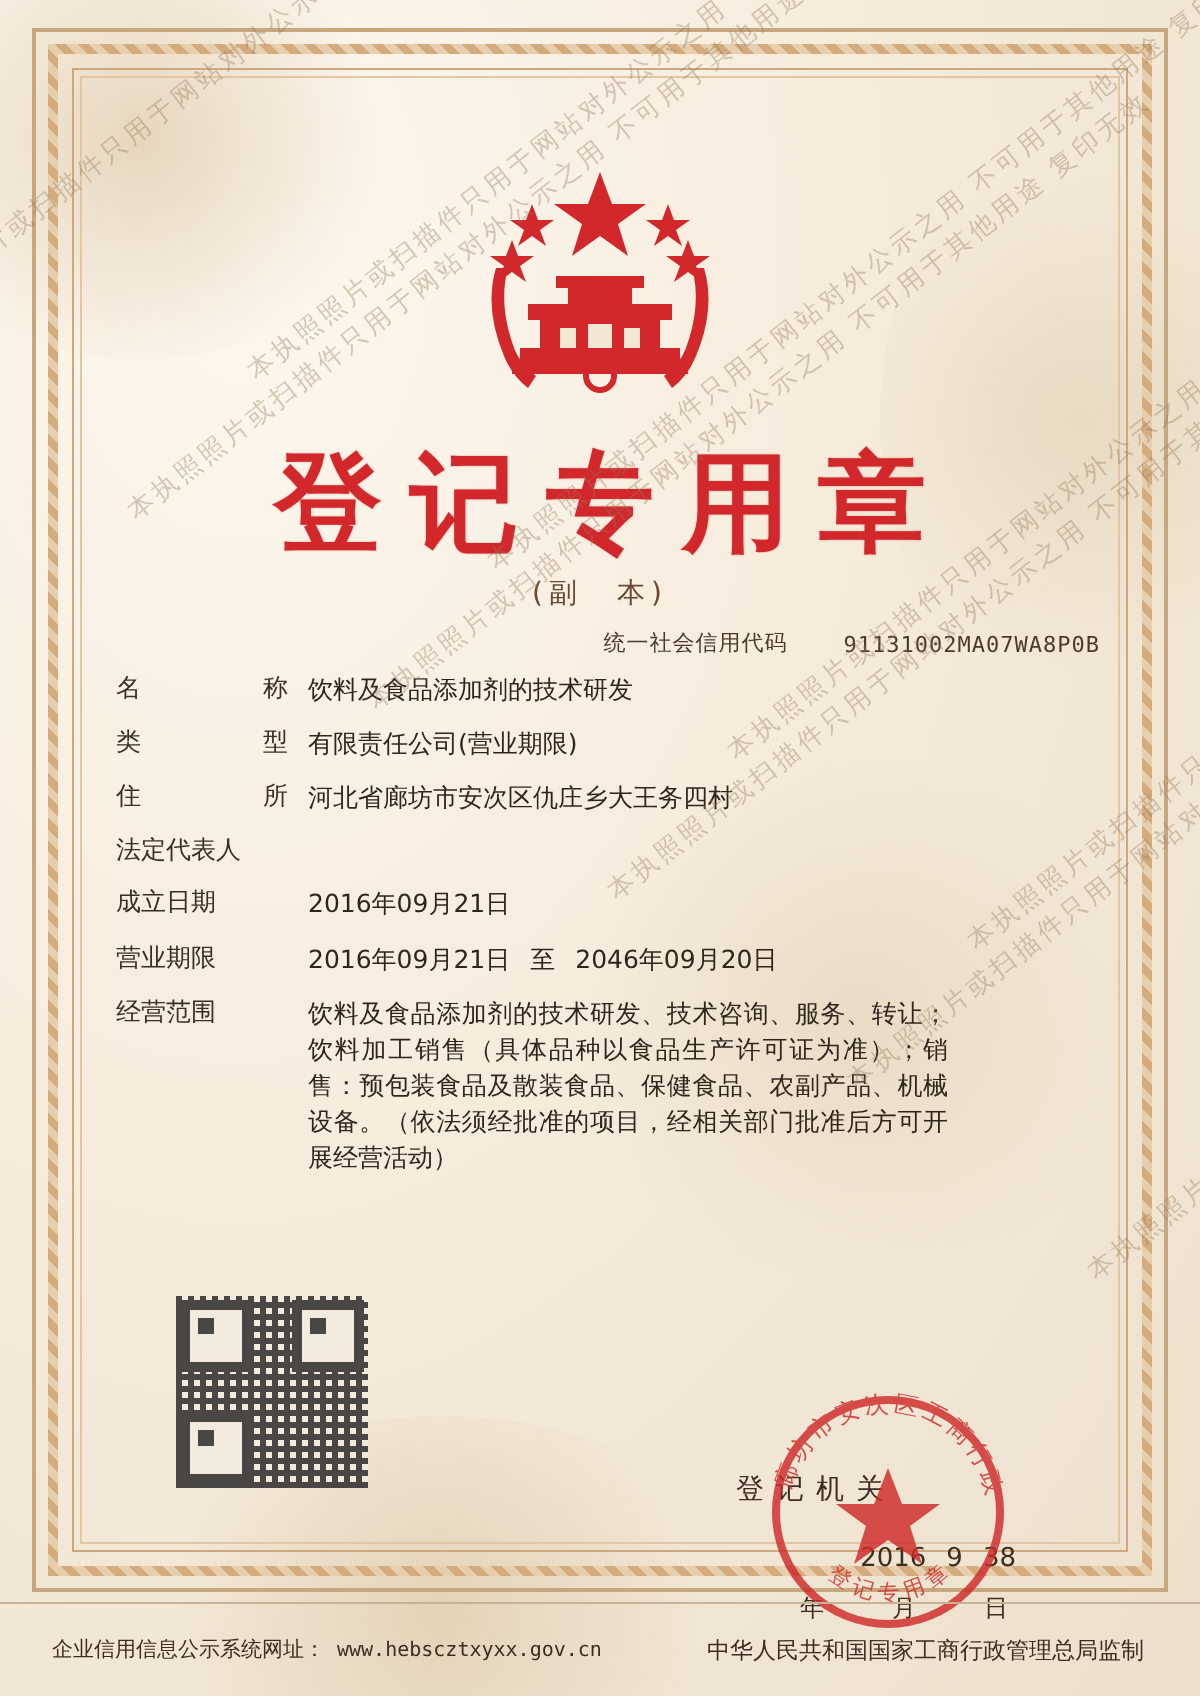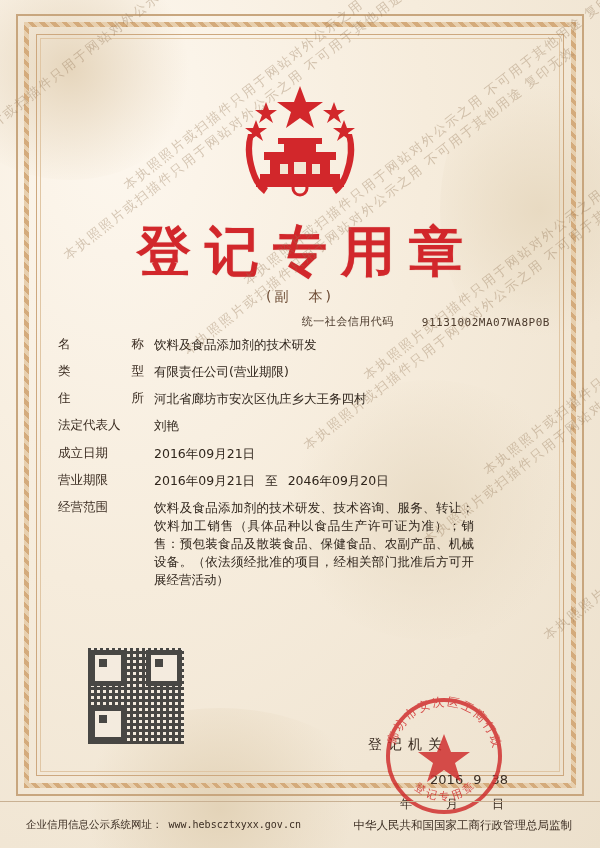--- a/index.html
+++ b/index.html
@@ -225,21 +225,20 @@
       <div class="row">
         <div class="label">
           <span>住</span>
           <span>所</span>
         </div>
         <div class="value">河北省廊坊市安次区仇庄乡大王务四村</div>
       </div>
 
       <div class="row">
         <div class="label">法定代表人</div>
-        <div class="value">刘艳</div>
       </div>
 
 
       <div class="row">
         <div class="label">成立日期</div>
         <div class="value">2016年09月21日</div>
       </div>
 
       <div class="row">
         <div class="label">营业期限</div>

